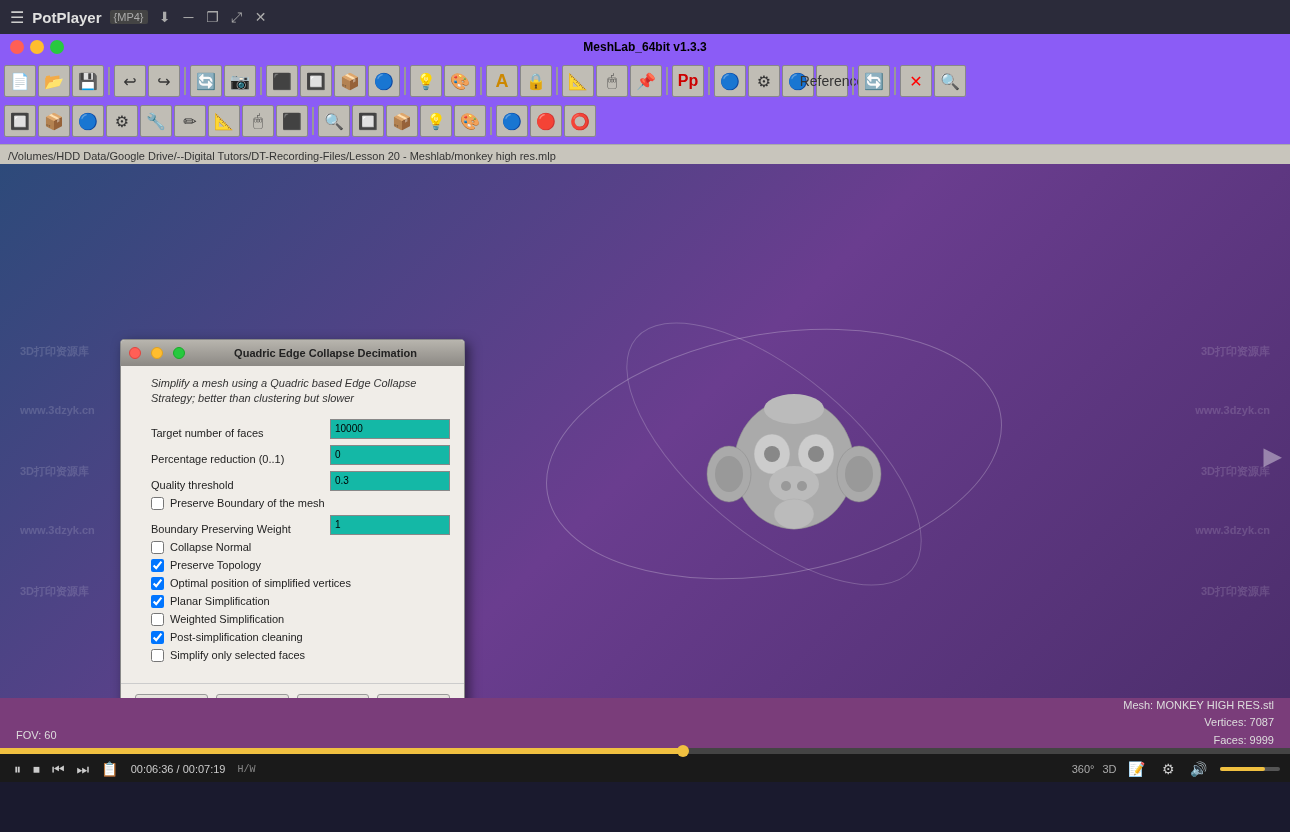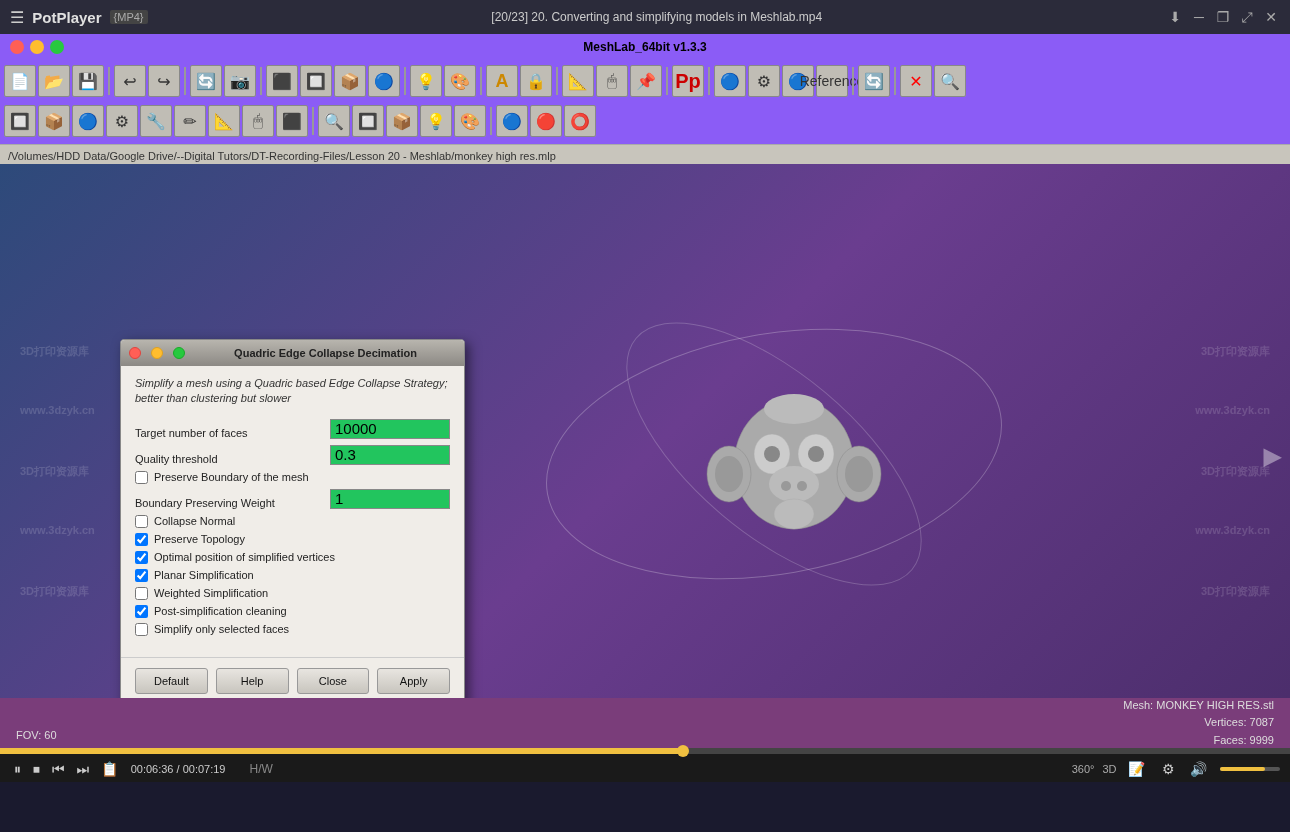--- a/index.html
+++ b/index.html
@@ -210,20 +210,21 @@
     #dialog-title-text {
       flex: 1;
       text-align: center;
       font-size: 11px;
       color: #222;
       font-weight: bold;
     }
 
     #dialog-body {
       padding: 10px 14px;
+      margin-left: 16px;
     }
 
     #dialog-description {
       font-size: 11px;
       font-style: italic;
       color: #333;
       margin-bottom: 12px;
       line-height: 1.4;
     }
 
@@ -234,22 +235,22 @@
     }
     .param-label {
       font-size: 11px;
       color: #222;
       flex: 1;
     }
     .param-input {
       width: 120px;
       height: 20px;
       border: 1px solid #888;
-      background: #22c55e;
-      font-size: 15px;
+      background: #14b8a6;
+      font-size: 10px;
       padding: 1px 4px;
     }
 
     .checkbox-row {
       display: flex;
       align-items: center;
       margin-bottom: 5px;
       gap: 6px;
     }
     .checkbox-row input[type="checkbox"] {
@@ -351,22 +352,23 @@
       padding: 2px 4px;
     }
 
     #time-display {
       color: #ccc;
       font-size: 11px;
       margin-left: 4px;
     }
     #hw-tag {
       color: #888;
-      font-size: 12px;
-      margin-left: 20px;
+      font-size: 10px;
+      margin-left: 8px;
+      font-family: Liberation Mono, monospace;
     }
     #volume-slider {
       width: 60px;
       height: 4px;
       background: #555;
       border-radius: 2px;
       position: relative;
     }
     #volume-fill {
       width: 75%;
@@ -379,21 +381,20 @@
       font-size: 11px;
     }
   </style>
 </head>
 <body>
 
 <div id="title-bar">
   <span class="hamburger">☰</span>
   <span class="app-name">PotPlayer</span>
   <span class="tag">{MP4}</span>
-  <span class="title-text">[20/23] 20. Converting and simplifying models in Meshlab.mp4</span>
   <div class="win-controls">
     <span class="win-btn">⬇</span>
     <span class="win-btn">─</span>
     <span class="win-btn">❐</span>
     <span class="win-btn">⤢</span>
     <span class="win-btn">✕</span>
   </div>
 </div>
 
 <div id="meshlab-toolbar">
@@ -423,21 +424,21 @@
     <div class="tb-btn">💡</div>
     <div class="tb-btn">🎨</div>
     <div class="tb-separator"></div>
     <div class="tb-btn" style="font-size:18px;font-weight:bold;color:#cc8800;">A</div>
     <div class="tb-btn">🔒</div>
     <div class="tb-separator"></div>
     <div class="tb-btn">📐</div>
     <div class="tb-btn">🖱</div>
     <div class="tb-btn">📌</div>
     <div class="tb-separator"></div>
-    <div class="tb-btn" style="font-size:20px;font-weight:bold;color:#cc0000;">Pp</div>
+    <div class="tb-btn" style="font-size:16px;font-weight:bold;color:#cc0000;">Pp</div>
     <div class="tb-separator"></div>
     <div class="tb-btn">🔵</div>
     <div class="tb-btn">⚙</div>
     <div class="tb-btn">🔵</div>
     <div class="tb-btn" style="font-size:14px;">Reference</div>
     <div class="tb-separator"></div>
     <div class="tb-btn">🔄</div>
     <div class="tb-separator"></div>
     <div class="tb-btn" style="color:red;">✕</div>
     <div class="tb-btn">🔍</div>
@@ -526,20 +527,24 @@
       <div class="dialog-mac-btn d-minimize"></div>
       <div class="dialog-mac-btn d-maximize"></div>
       <span id="dialog-title-text">Quadric Edge Collapse Decimation</span>
     </div>
     <div id="dialog-body">
       <p id="dialog-description">Simplify a mesh using a Quadric based Edge Collapse Strategy; better than clustering but slower</p>
 
       <div class="param-row">
         <span class="param-label">Target number of faces</span>
         <input type="text" class="param-input" value="10000" style="">
+      </div>
+      <div class="param-row">
+        <span class="param-label">Percentage reduction (0..1)</span>
+        <input type="text" class="param-input" value="0" style="">
       </div>
       <div class="param-row">
         <span class="param-label">Quality threshold</span>
         <input type="text" class="param-input" value="0.3" style="">
       </div>
 
       <div class="checkbox-row">
         <input type="checkbox" style="">
         <span class="checkbox-label">Preserve Boundary of the mesh</span>
       </div>

